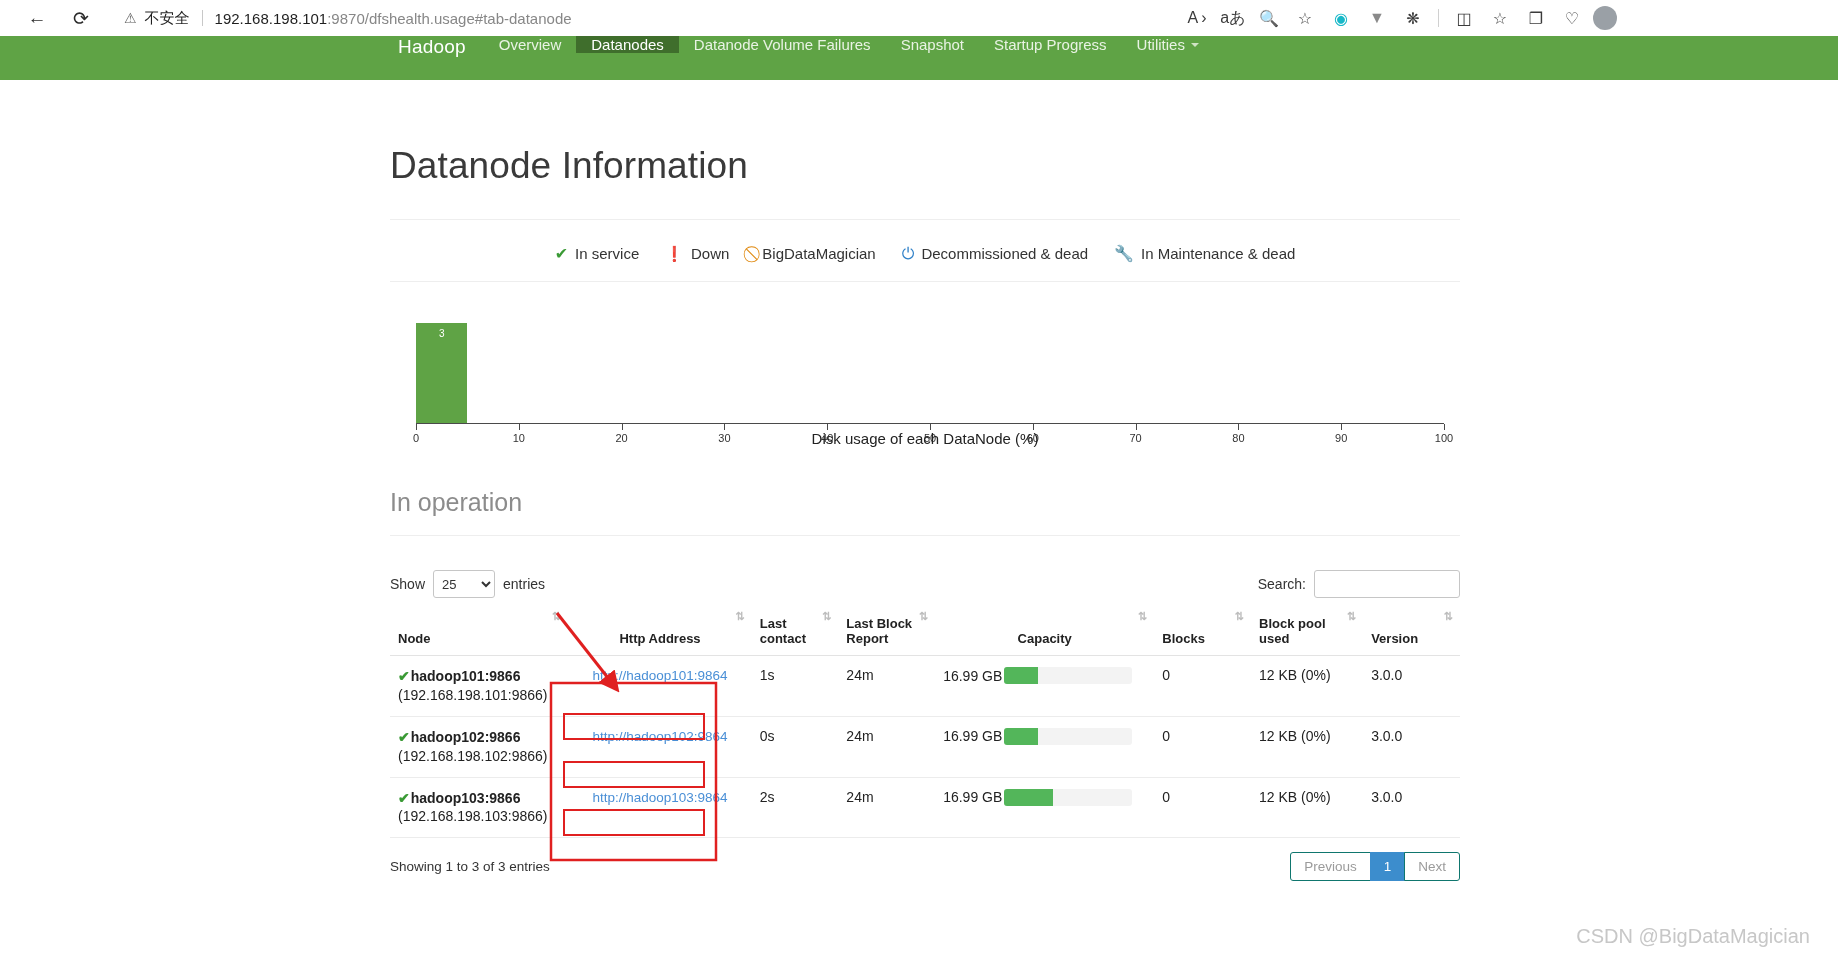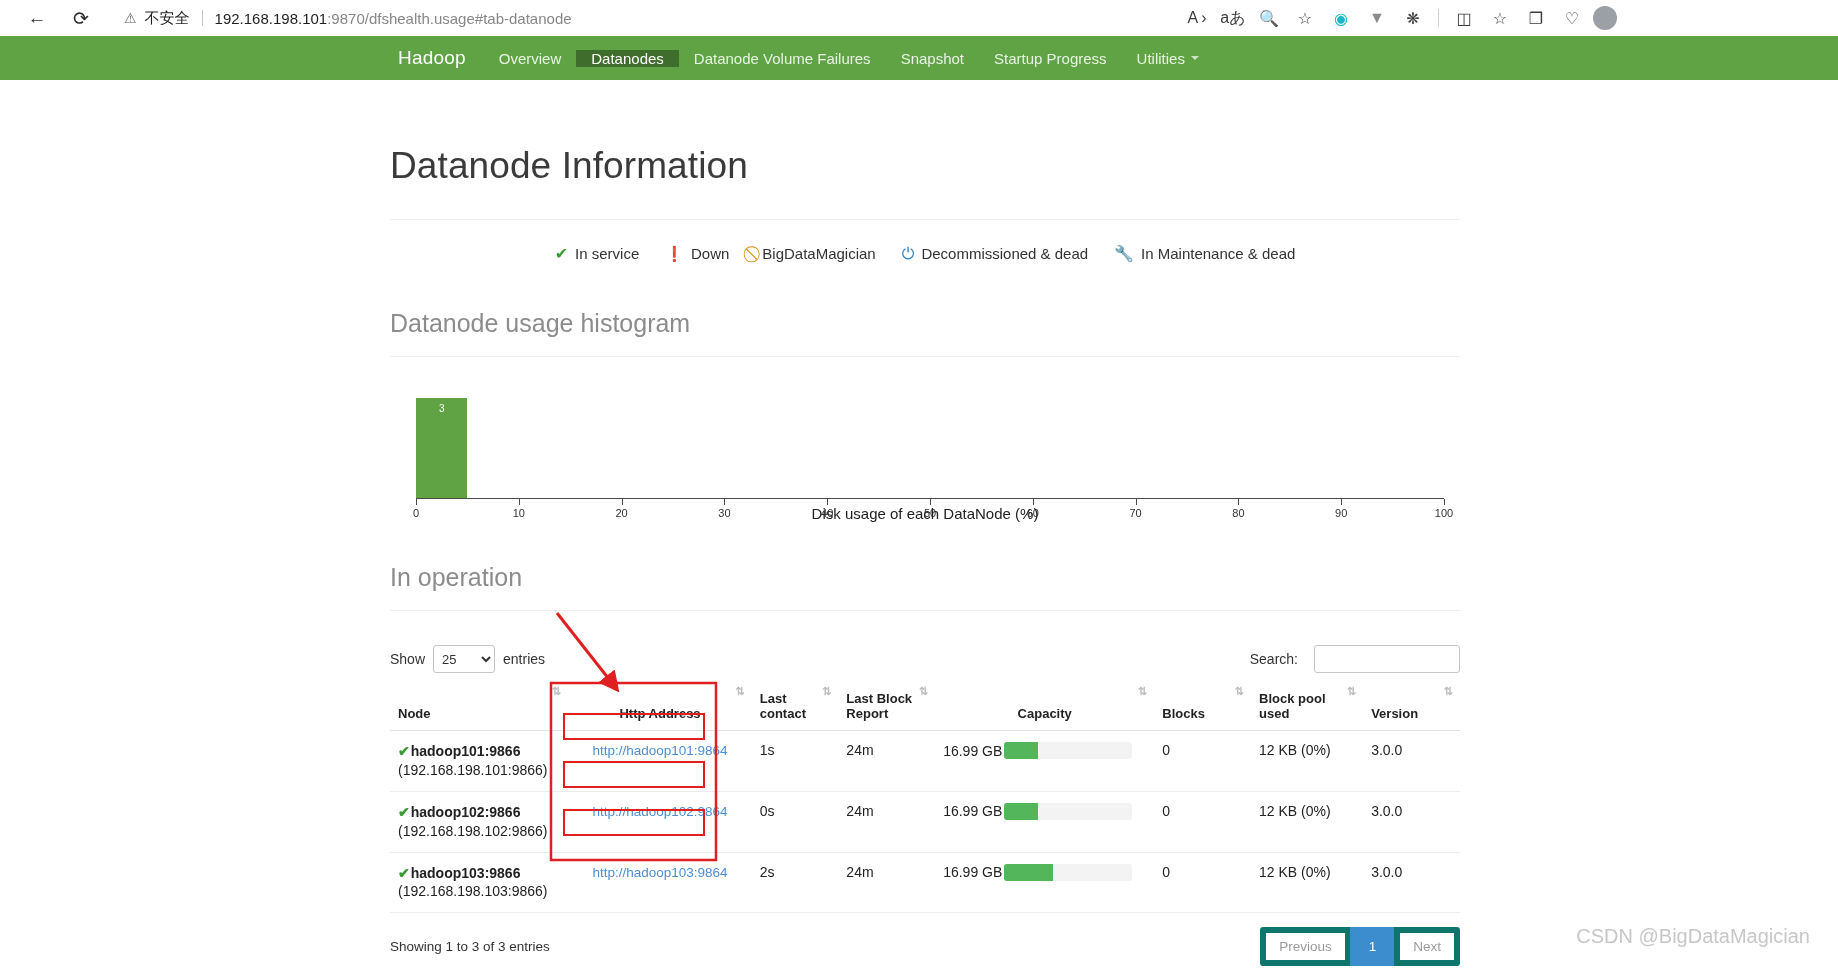--- a/index.html
+++ b/index.html
@@ -47,21 +47,21 @@
   .tb-sep { width:1px; height:18px; background:#d0d0d0; margin:0 4px; }
   .avatar-ico {
     width:24px; height:24px; border-radius:50%;
     background:#9aa0a6; flex:none;
   }
 
   
   #hadoop-nav {
     height:44px; width:100%;
     background:#5fa345;
-    display:flex; align-items:center;
+    display:flex; align-items:flex-start;
     padding-left:380px;
     font-size:0;
   }
   #hadoop-nav .brand {
     color:#ffffff; font-size:19px;
     display:flex; align-items:center;
     padding:0 18px; letter-spacing:.2px;
   }
   #hadoop-nav .navitem {
     color:#e9f3e4; font-size:15px;
@@ -130,21 +130,21 @@
   #table-controls {
     display:flex; justify-content:space-between; align-items:center;
     margin-top:34px; font-size:14px; color:#333;
   }
   #show-entries { display:flex; align-items:center; gap:8px; }
   #show-entries select {
     height:28px; font-size:13px; font-family:"Liberation Sans", sans-serif;
     padding:2px 4px; border:1px solid #c6c6c6; border-radius:3px;
     background:#fff; color:#333; width:62px;
   }
-  #search-wrap { display:flex; align-items:center; gap:16px;margin-left:16px; }
+  #search-wrap { display:flex; align-items:center; gap:8px;margin-left:16px; }
   #search-wrap input {
     width:146px; height:28px; border:1px solid #c6c6c6; border-radius:3px;
     padding:2px 6px; font-size:13px; font-family:"Liberation Sans", sans-serif;
   }
 
   
   table#dn-table { width:100%; border-collapse:collapse; margin-top:12px; font-size:14px; }
   table#dn-table th {
     text-align:left; vertical-align:bottom;
     font-size:13px; font-weight:bold; color:#222;
@@ -183,21 +183,21 @@
   }
   .progress > i { display:block; height:100%; background:#53b65a; }
 
   
   #table-footer {
     display:flex; justify-content:space-between; align-items:center;
     margin-top:14px; font-size:13.5px; color:#333;
   }
   #pagination { display:flex; }
   #pagination .pg {
-    border:6px solid #0f766e; padding:6px 13px; font-size:13.5px;
+    border:1px solid #0f766e; padding:6px 13px; font-size:13.5px;
     color:#9b9b9b; background:#fff; margin-left:-1px;
   }
   #pagination .pg:first-child { border-radius:3px 0 0 3px; margin-left:0; }
   #pagination .pg:last-child { border-radius:0 3px 3px 0; }
   #pagination .pg.current { background:#3c8dcd; border-color:#3c8dcd; color:#fff; }
 
   
   #anno { position:absolute; left:0; top:0; width:1838px; height:970px; pointer-events:none; }
   .watermark {
     position:absolute; right:28px; bottom:22px;
@@ -279,21 +279,20 @@
     <div class="lg">
       <span class="ic-decomdead">⏻</span>
       <span>Decommissioned &amp; dead</span>
     </div>
     <div class="lg">
       <span class="ic-maint">🔧</span>
       <span>In Maintenance &amp; dead</span>
     </div>
   </div>
 
-  <h2 class="section">Datanode usage histogram</h2>
   <div class="section-hr"></div>
 
   <div id="histogram">
     <div id="hist-plot">
       <div id="hist-bar" style="left: 26px; width: 51.4px; height: 100px; background: rgb(95, 163, 69);">
         <div class="barval">3</div>
       </div>
       <div id="hist-axis">
           <div class="tick" style="left: 0px;"></div>
           <div class="tick-label" style="left: 0px;">0</div>

